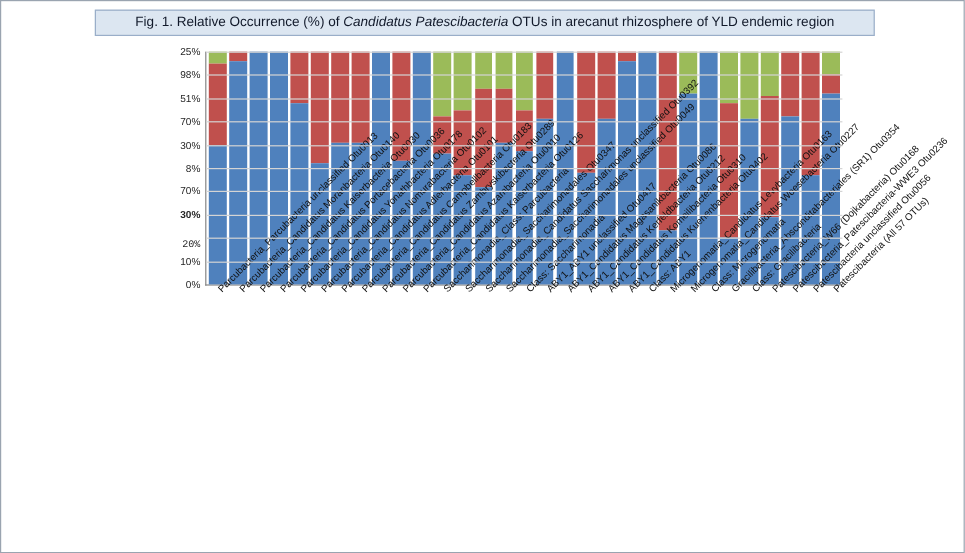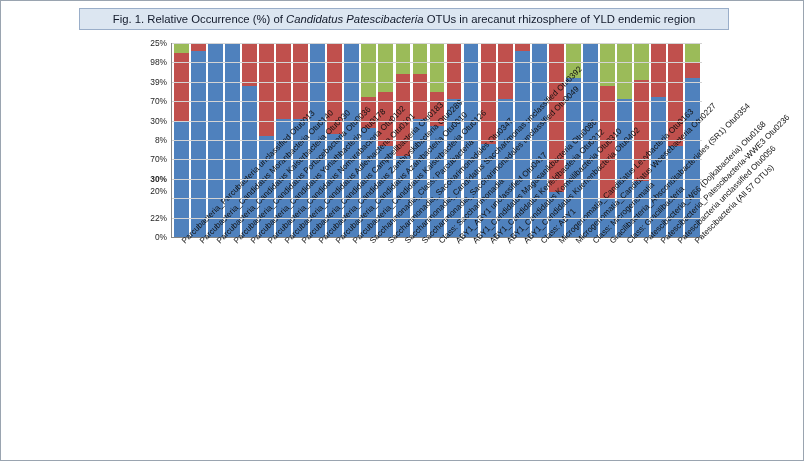--- a/index.html
+++ b/index.html
@@ -124,28 +124,28 @@
 <body>
 
 <div id="frame">
 
   <div id="title-bar">
     <div id="title-text">Fig. 1.  Relative Occurrence (%) of <i>Candidatus Patescibacteria</i> OTUs in arecanut rhizosphere of YLD endemic region</div>
   </div>
 
   <div id="yaxis">
       <div class="ytick" style="top: 200px;">0%</div>
-      <div class="ytick" style="top: 180.6px;">22%</div>
-      <div class="ytick" style="top: 154px;">20%</div>
+      <div class="ytick" style="top: 180.6px;">10%</div>
+      <div class="ytick" style="top: 167px; font-family: Liberation Mono, monospace;">20%</div>
       <div class="ytick" style="top: 141.8px; font-weight: bold;">30%</div>
       <div class="ytick" style="top: 122.4px;">70%</div>
       <div class="ytick" style="top: 103px;">8%</div>
       <div class="ytick" style="top: 83.6px;">30%</div>
       <div class="ytick" style="top: 64.2px;">70%</div>
-      <div class="ytick" style="top: 44.8px;">39%</div>
+      <div class="ytick" style="top: 44.8px;">51%</div>
       <div class="ytick" style="top: 25.4px;">98%</div>
       <div class="ytick" style="top: 6px;">25%</div>
     </div>
 
   <div id="plot-area">
     <div id="gridlines">
         <div class="gridline" style="top: 174.6px;"></div>
         <div class="gridline" style="top: 155.2px;"></div>
         <div class="gridline" style="top: 135.8px;"></div>
         <div class="gridline" style="top: 116.4px;"></div>

